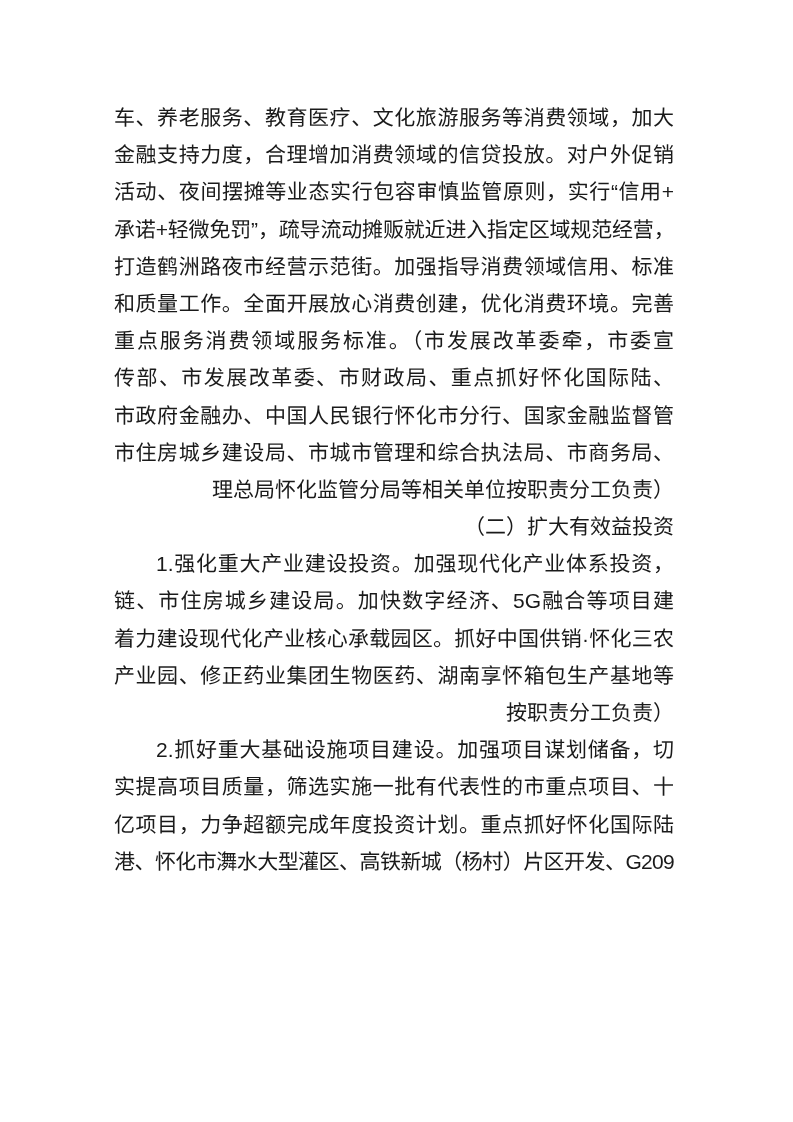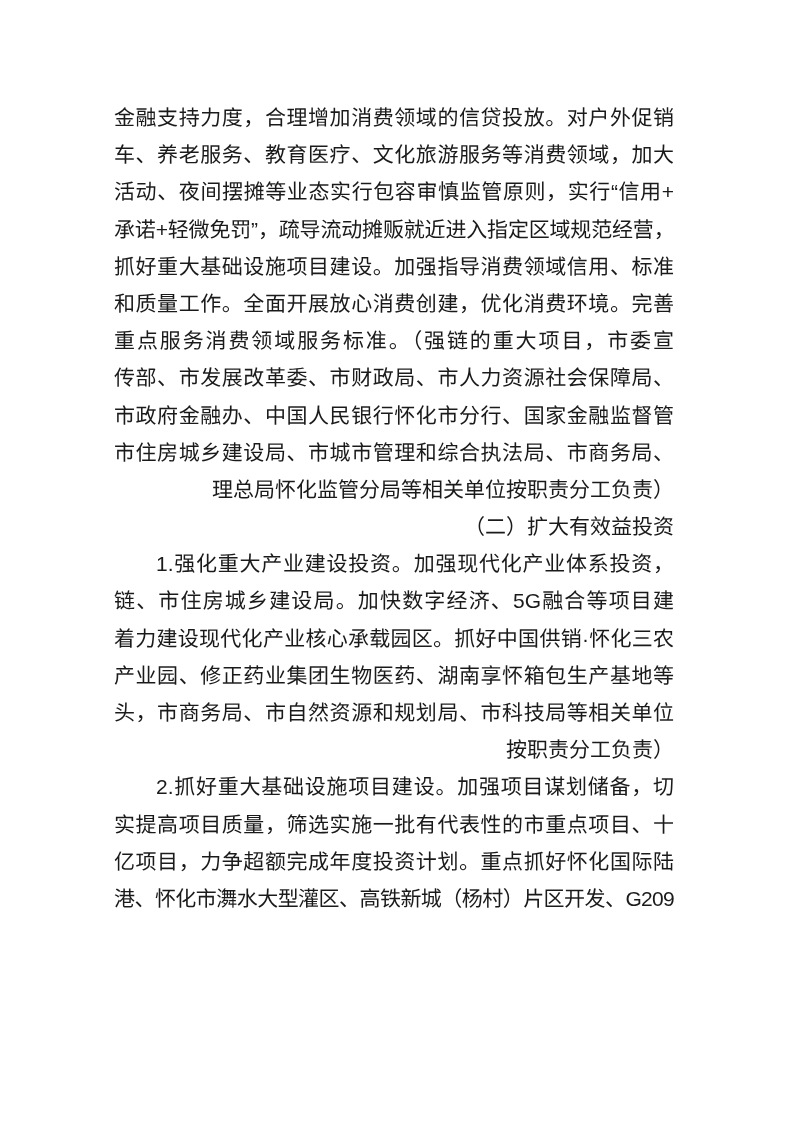--- a/index.html
+++ b/index.html
@@ -47,41 +47,40 @@
   .line.tight {
     letter-spacing: -0.7px;
   }
 </style>
 </head>
 <body>
 
 <div class="page" style="background: rgb(255, 255, 255);">
   <div class="text-block" id="text-block" style="color: rgb(26, 26, 26);">
       <div class="para">
+        <div class="line justify">车、养老服务、教育医疗、文化旅游服务等消费领域，加大</div>
         <div class="line justify">金融支持力度，合理增加消费领域的信贷投放。对户外促销</div>
-        <div class="line justify">车、养老服务、教育医疗、文化旅游服务等消费领域，加大</div>
         <div class="line justify">活动、夜间摆摊等业态实行包容审慎监管原则，实行“信用+</div>
         <div class="line justify tight">承诺+轻微免罚”，疏导流动摊贩就近进入指定区域规范经营，</div>
-        <div class="line justify">抓好重大基础设施项目建设。加强指导消费领域信用、标准</div>
+        <div class="line justify">打造鹤洲路夜市经营示范街。加强指导消费领域信用、标准</div>
         <div class="line justify">和质量工作。全面开展放心消费创建，优化消费环境。完善</div>
-        <div class="line justify">重点服务消费领域服务标准。（强链的重大项目，市委宣</div>
-        <div class="line justify">传部、市发展改革委、市财政局、市人力资源社会保障局、</div>
+        <div class="line justify">重点服务消费领域服务标准。（市发展改革委牵，市委宣</div>
+        <div class="line justify">传部、市发展改革委、市财政局、重点抓好怀化国际陆、</div>
         <div class="line justify">市政府金融办、中国人民银行怀化市分行、国家金融监督管</div>
         <div class="line justify">市住房城乡建设局、市城市管理和综合执法局、市商务局、</div>
         <div class="line">理总局怀化监管分局等相关单位按职责分工负责）</div>
       </div>
       <div class="para">
         <div class="line indent">（二）扩大有效益投资</div>
       </div>
       <div class="para">
         <div class="line justify indent">1.强化重大产业建设投资。加强现代化产业体系投资，</div>
         <div class="line justify">链、市住房城乡建设局。加快数字经济、5G融合等项目建设，</div>
         <div class="line justify">着力建设现代化产业核心承载园区。抓好中国供销·怀化三农</div>
         <div class="line justify">产业园、修正药业集团生物医药、湖南享怀箱包生产基地等</div>
-        <div class="line justify">头，市商务局、市自然资源和规划局、市科技局等相关单位</div>
         <div class="line">按职责分工负责）</div>
       </div>
       <div class="para">
         <div class="line justify indent">2.抓好重大基础设施项目建设。加强项目谋划储备，切</div>
         <div class="line justify">实提高项目质量，筛选实施一批有代表性的市重点项目、十</div>
         <div class="line justify">亿项目，力争超额完成年度投资计划。重点抓好怀化国际陆</div>
         <div class="line justify tight">港、怀化市㵲水大型灌区、高铁新城（杨村）片区开发、G209</div>
       </div>
     </div>
 </div>

